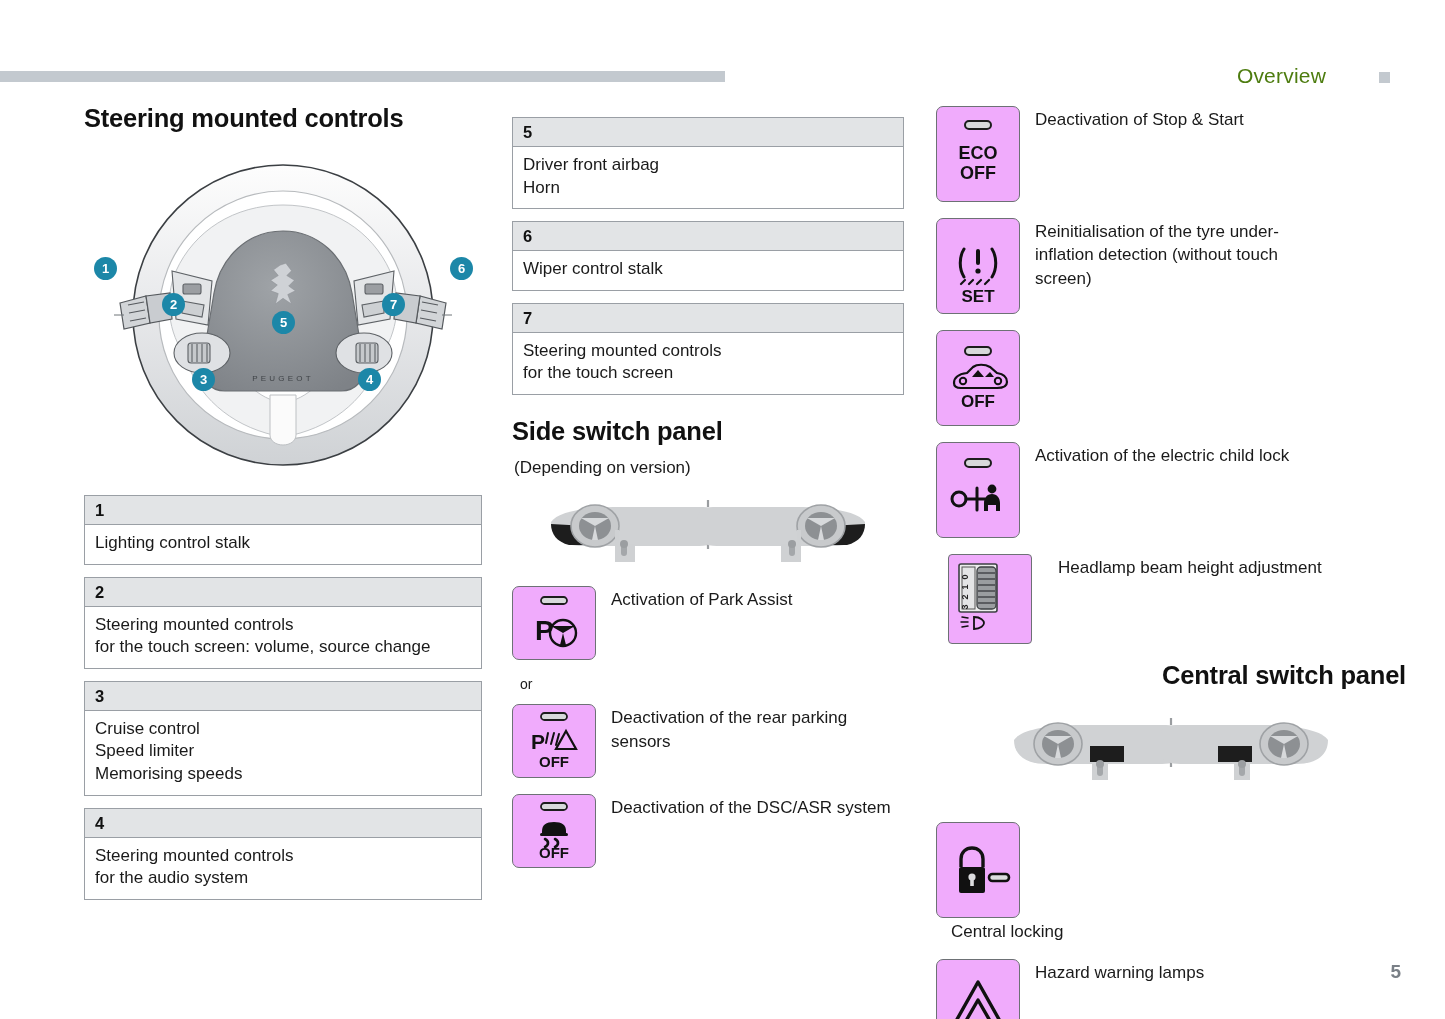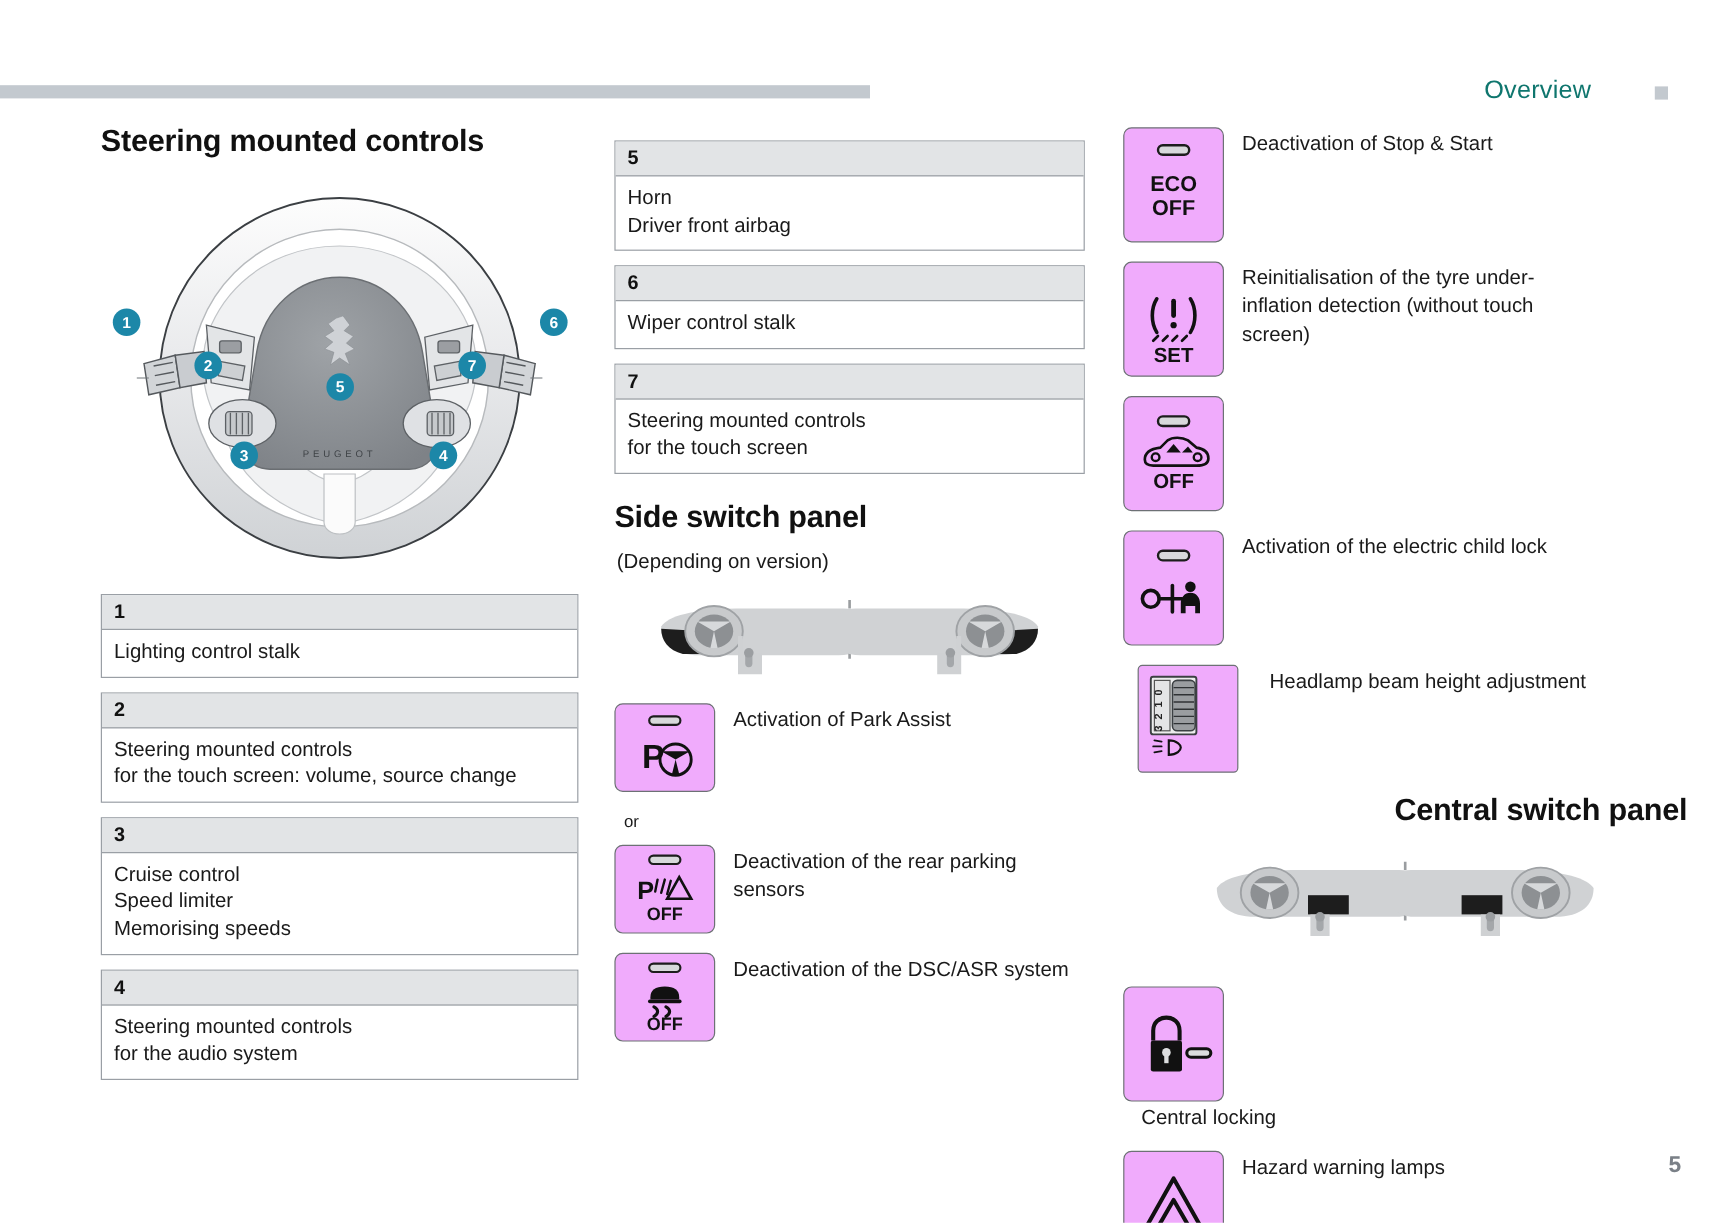--- a/index.html
+++ b/index.html
@@ -13,21 +13,21 @@
   .page { position: relative; width: 1445px; height: 1019px; }
 
   
   .accent-bar {
     position: absolute; left: 0; top: 71px;
     width: 725px; height: 11px;
     background: #c3c9cf;
   }
   .header-title {
     position: absolute; right: 119px; top: 64px;
-    font-size: 21px; color: #0f766e; letter-spacing: .2px;
+    font-size: 21px; color: #4d7c0f; letter-spacing: .2px;
     white-space: nowrap;
   }
   .header-square {
     position: absolute; right: 55px; top: 72px;
     width: 11px; height: 11px; background: #c3c9cf;
   }
 
   
   h1.sec {
     font-size: 25.5px; font-weight: bold; color: #111;
@@ -215,22 +215,22 @@
           <div>for the audio system</div>
         </div>
       </div>
     </div>
   </div>
 
   <div class="col-mid">
     <div class="tbl">
       <div class="hdr">5</div>
       <div class="body">
+        <div>Driver front airbag</div>
         <div>Horn</div>
-        <div>Driver front airbag</div>
       </div>
     </div>
     <div class="tbl">
       <div class="hdr">6</div>
       <div class="body">
         <div>Wiper control stalk</div>
       </div>
     </div>
     <div class="tbl">
       <div class="hdr">7</div>

